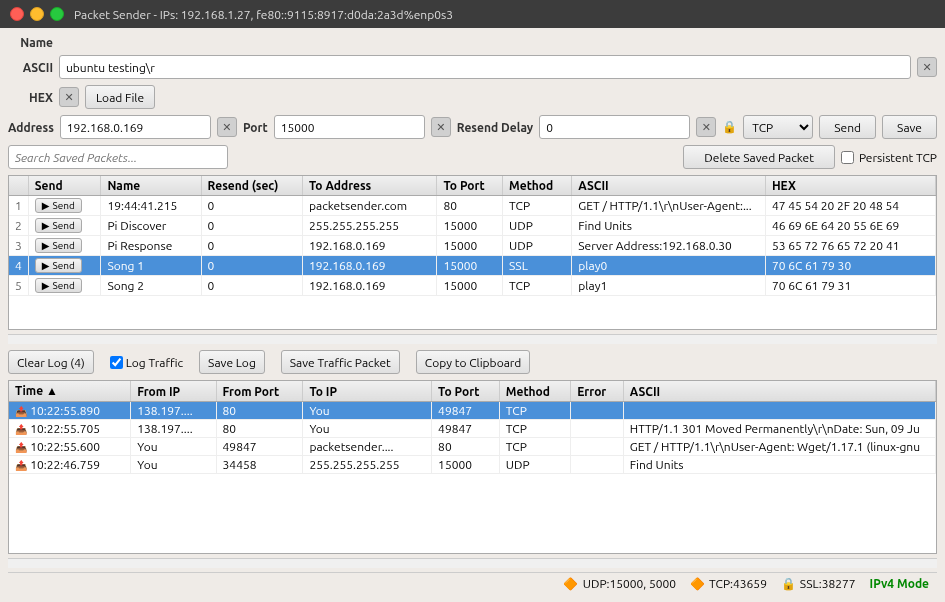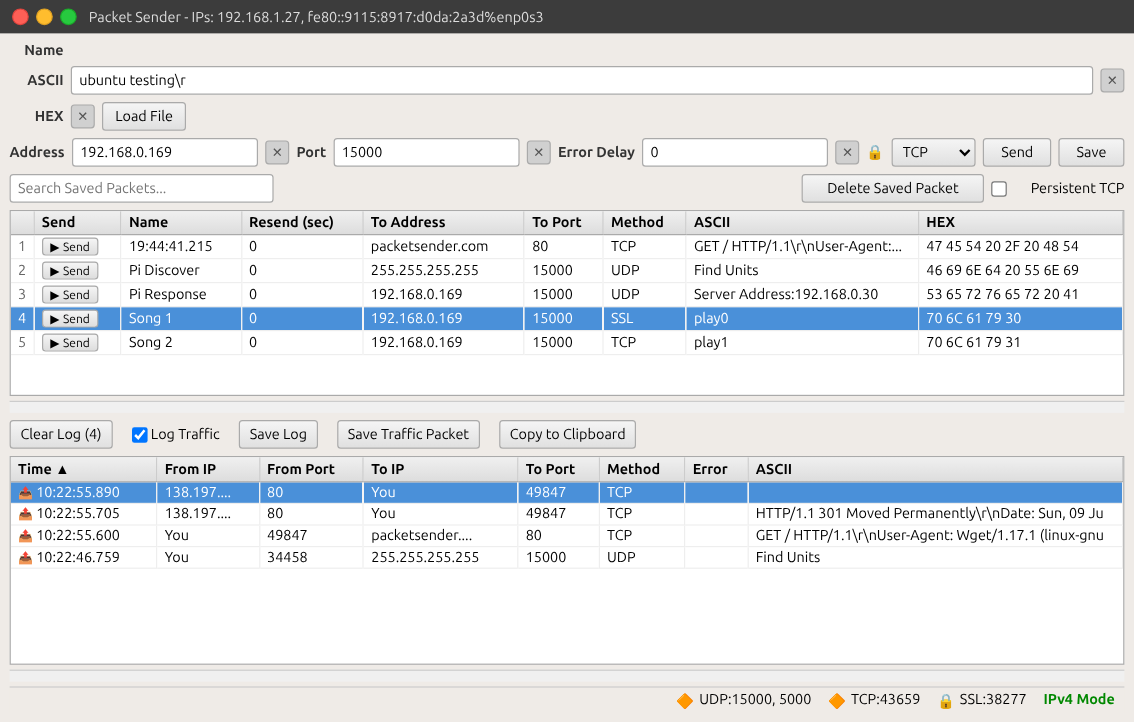--- a/index.html
+++ b/index.html
@@ -96,35 +96,36 @@
       margin-bottom: 2px;
     }
     .search-input {
       width: 220px;
       height: 24px;
       border: 1px solid #aaa;
       border-radius: 3px;
       padding: 0 6px;
       background: white;
       font-size: 12px;
+      font-style: italic;
     }
     .delete-saved-btn {
       background: linear-gradient(to bottom, #f5f5f5, #e0e0e0);
       border: 1px solid #aaa;
       border-radius: 3px;
       padding: 2px 20px;
       height: 24px;
       cursor: pointer;
       font-size: 12px;
       margin-left: auto;
     }
     .persistent-tcp {
       display: flex;
       align-items: center;
-      gap: 20px;
+      gap: 5px;
       font-size: 12px;
     }
     
     
     .table-container {
       background: white;
       border: 1px solid #aaa;
       overflow: auto;
       flex: 0 0 auto;
     }
@@ -257,21 +258,21 @@
     <button class="load-file-btn">Load File</button>
   </div>
 
   <div class="form-row addr-row">
     <span class="form-label">Address</span>
     <input class="form-input addr-input" type="text" value="192.168.0.169" style="">
     <div class="clear-btn">✕</div>
     <span style="font-weight:bold;color:#333;">Port</span>
     <input class="form-input port-input" type="text" value="15000" style="">
     <div class="clear-btn">✕</div>
-    <span style="font-weight:bold;color:#333;white-space:nowrap;">Error Delay</span>
+    <span style="font-weight:bold;color:#333;white-space:nowrap;">Resend Delay</span>
     <input class="form-input resend-input" type="text" value="0" style="">
     <div class="clear-btn">✕</div>
     <span style="font-size:12px;">🔒</span>
     <select class="protocol-select">
       <option>TCP</option>
       <option>UDP</option>
       <option>SSL</option>
     </select>
     <button class="send-btn">Send</button>
     <button class="save-btn">Save</button>

